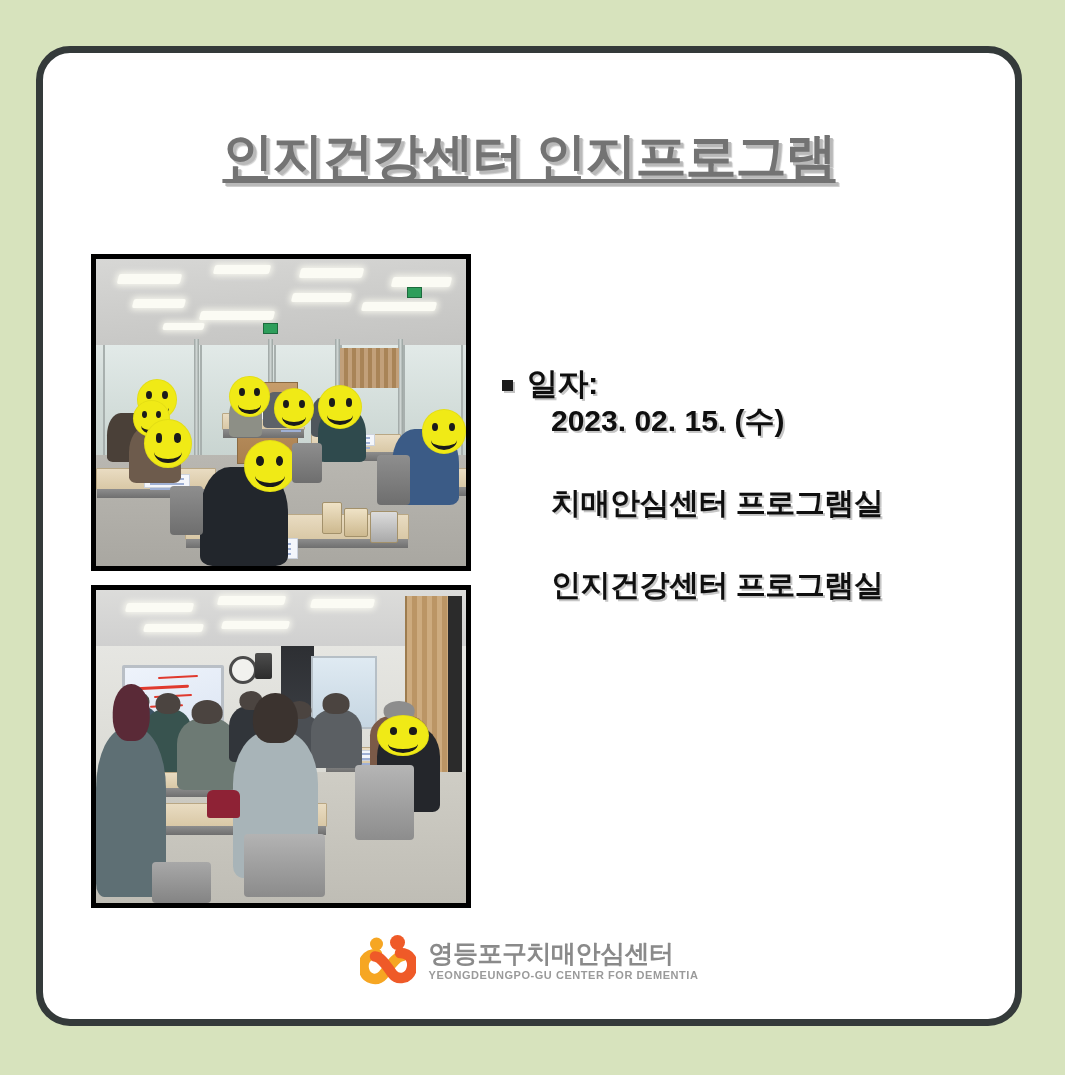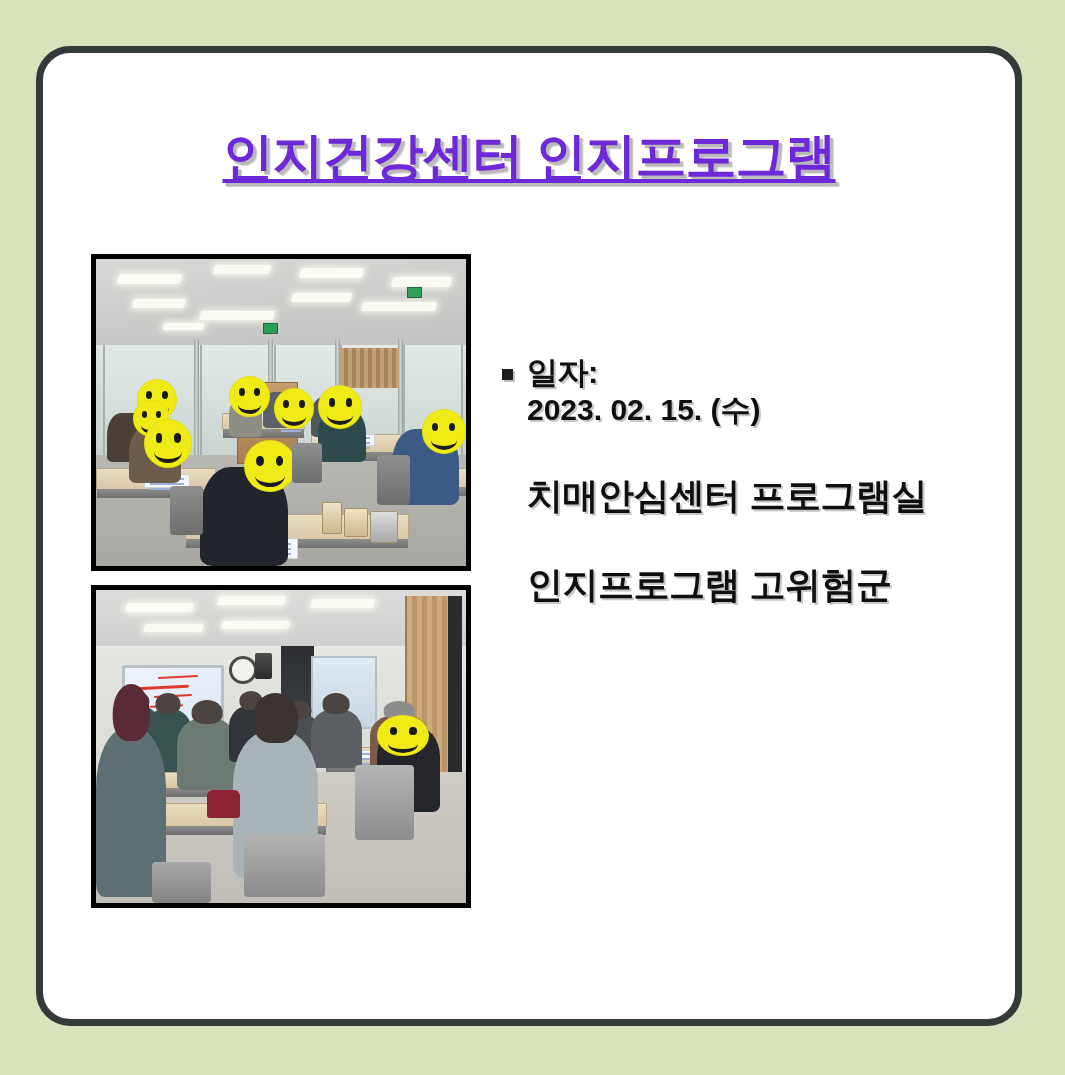--- a/index.html
+++ b/index.html
@@ -32,21 +32,21 @@
     position: absolute;
     left: 0;
     top: 70px;
     width: 100%;
     text-align: center;
   }
   .title {
     display: inline-block;
     font-size: 51px;
     font-weight: 800;
-    color: #6d28d9;
+    color: #737373;
     letter-spacing: -1px;
     text-decoration: underline;
     text-decoration-thickness: 4px;
     text-underline-offset: 5px;
     text-shadow: 3px 3px 0 #b9b9b9, 4px 4px 1px #cfcfcf;
     white-space: nowrap;
   }
 
   
   .photo {
@@ -213,47 +213,47 @@
     background: #4b4440;
   }
   .p2-bag {
     position: absolute; background: #8e2235; border-radius: 6px 6px 3px 3px;
   }
 
   
   .info {
     position: absolute;
     left: 459px;
-    top: 302px;
+    top: 313px;
     width: 470px;
   }
   .info-item { margin-bottom: 46px; }
   .info-item:last-child { margin-bottom: 0; }
   .info-head {
     display: flex;
     align-items: flex-start;
     gap: 14px;
   }
   .bullet {
     width: 11px; height: 11px; background: #1c1c1c; margin-top: 14px;
     flex: 0 0 auto; box-shadow: 2px 2px 0 #c2c2c2;
   }
   .label {
     font-size: 31px; font-weight: 800; color: #0f0f0f; letter-spacing: -0.5px;
     text-shadow: 2px 2px 0 #c6c6c6;
     line-height: 1.18;
   }
   .detail {
     margin-left: 25px;
-    font-size: 36px; font-weight: 800; color: #0f0f0f; letter-spacing: -0.5px;
+    font-size: 30px; font-weight: 800; color: #0f0f0f; letter-spacing: -0.5px;
     text-shadow: 2px 2px 0 #c6c6c6;
     line-height: 1.2;
   }
   .detail.num { font-size: 30px; letter-spacing: 0px; }
-  .detail .ln { display: block; }
+  .detail .ln { display: block; margin-left: 24px; }
 
   
   .footer {
     position: absolute;
     left: 0; bottom: 32px;
     width: 100%;
     display: flex;
     justify-content: center;
     align-items: center;
     gap: 13px;
@@ -483,20 +483,34 @@
     </div>
 
     <div class="info-item">
       <div class="detail">
         <span class="ln">치매안심센터 프로그램실</span>
       </div>
     </div>
 
     <div class="info-item">
       <div class="detail">
-        <span class="ln">인지프로그램 고위험군</span>
+        <span class="ln">인지건강센터 프로그램실</span>
       </div>
     </div>
 
   </div>
 
+  <div class="footer">
+    <span class="logo-mark">
+      <svg viewBox="0 0 112 104" width="56" height="52" aria-hidden="true">
+        <circle cx="33" cy="18" r="13" fill="#f6a623"></circle>
+        <circle cx="75" cy="15" r="15" fill="#ef5a28"></circle>
+        <path d="M34 38 C12 38 4 54 8 70 C12 88 34 94 46 80 C58 66 70 44 84 42" fill="none" stroke="#f6a623" stroke-width="21" stroke-linecap="round"></path>
+        <path d="M80 36 C101 36 108 53 103 69 C98 87 76 92 65 78 C54 64 44 44 30 43" fill="none" stroke="#ef5a28" stroke-width="21" stroke-linecap="round"></path>
+      </svg>
+    </span>
+    <span class="logo-text">
+      <div class="logo-kr">영등포구치매안심센터</div>
+      <div class="logo-en">YEONGDEUNGPO-GU CENTER FOR DEMENTIA</div>
+    </span>
+  </div>
 
 </div>
 
 </body></html>

